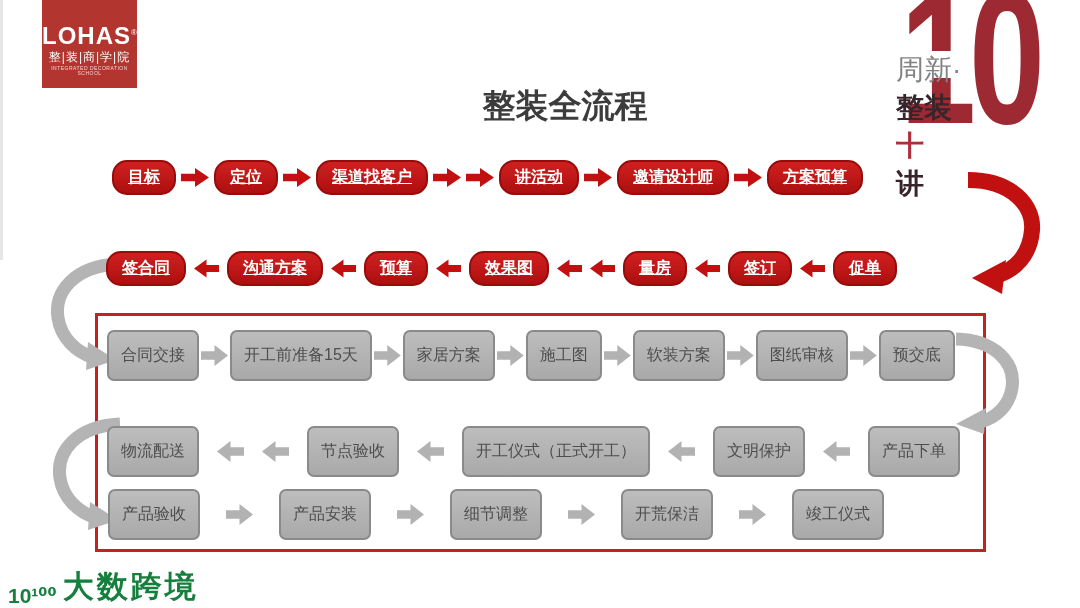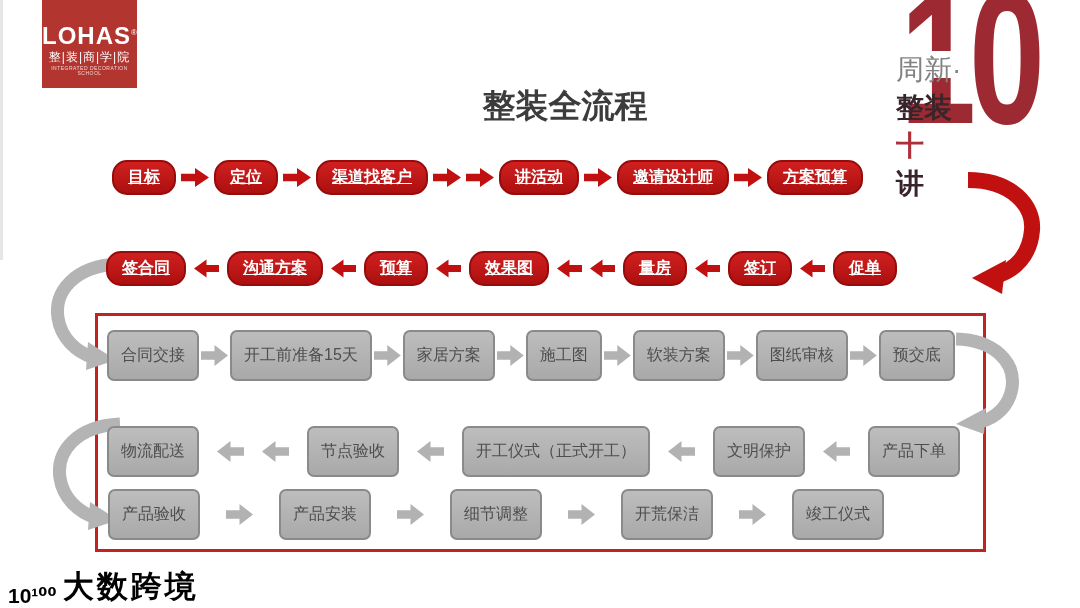--- a/index.html
+++ b/index.html
@@ -50,21 +50,21 @@
   .arr.gray-r{width:27px;height:22px;background:#b2b2b2;
     clip-path:polygon(0 31%,50% 31%,50% 2%,100% 50%,50% 98%,50% 69%,0 69%);}
   .arr.gray-l{width:27px;height:22px;background:#b2b2b2;
     clip-path:polygon(100% 31%,50% 31%,50% 2%,0 50%,50% 98%,50% 69%,100% 69%);}
 
   
   .bigframe{left:95px;top:313px;width:885px;height:233px;border:3px solid #c32222;z-index:1;}
   .curve{position:absolute;z-index:2;}
 
   
-  .wm{left:8px;top:566px;display:flex;align-items:flex-end;color:#000000;
+  .wm{left:8px;top:566px;display:flex;align-items:flex-end;color:#15803d;
       font-weight:bold;z-index:5;}
   .wm .wlogo{font-size:21px;margin-right:6px;}
   .wm .wtext{font-size:31px;letter-spacing:3px;}
 
   .edge{left:0;top:0;width:3px;height:260px;background:#e6e6e6;z-index:0;}
 </style>
 </head>
 <body>
 
 <div class="abs edge"></div>

